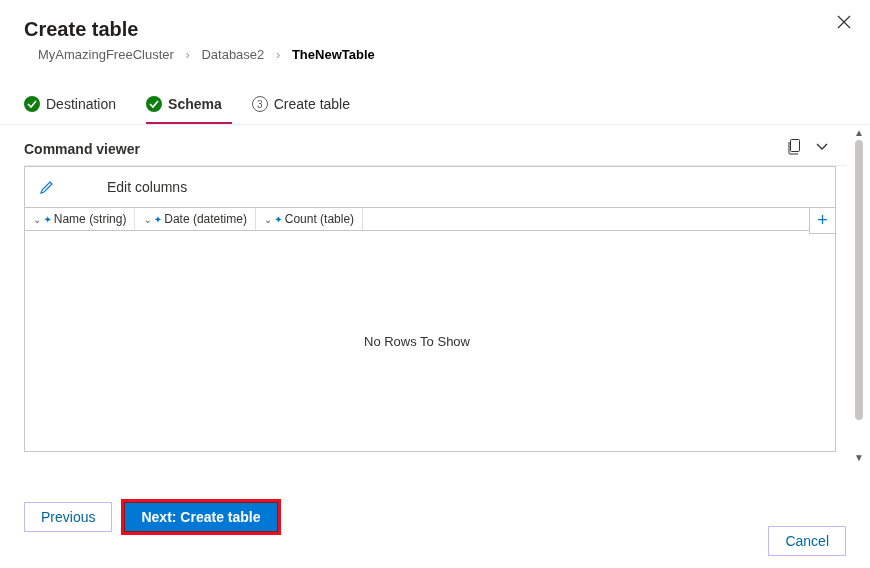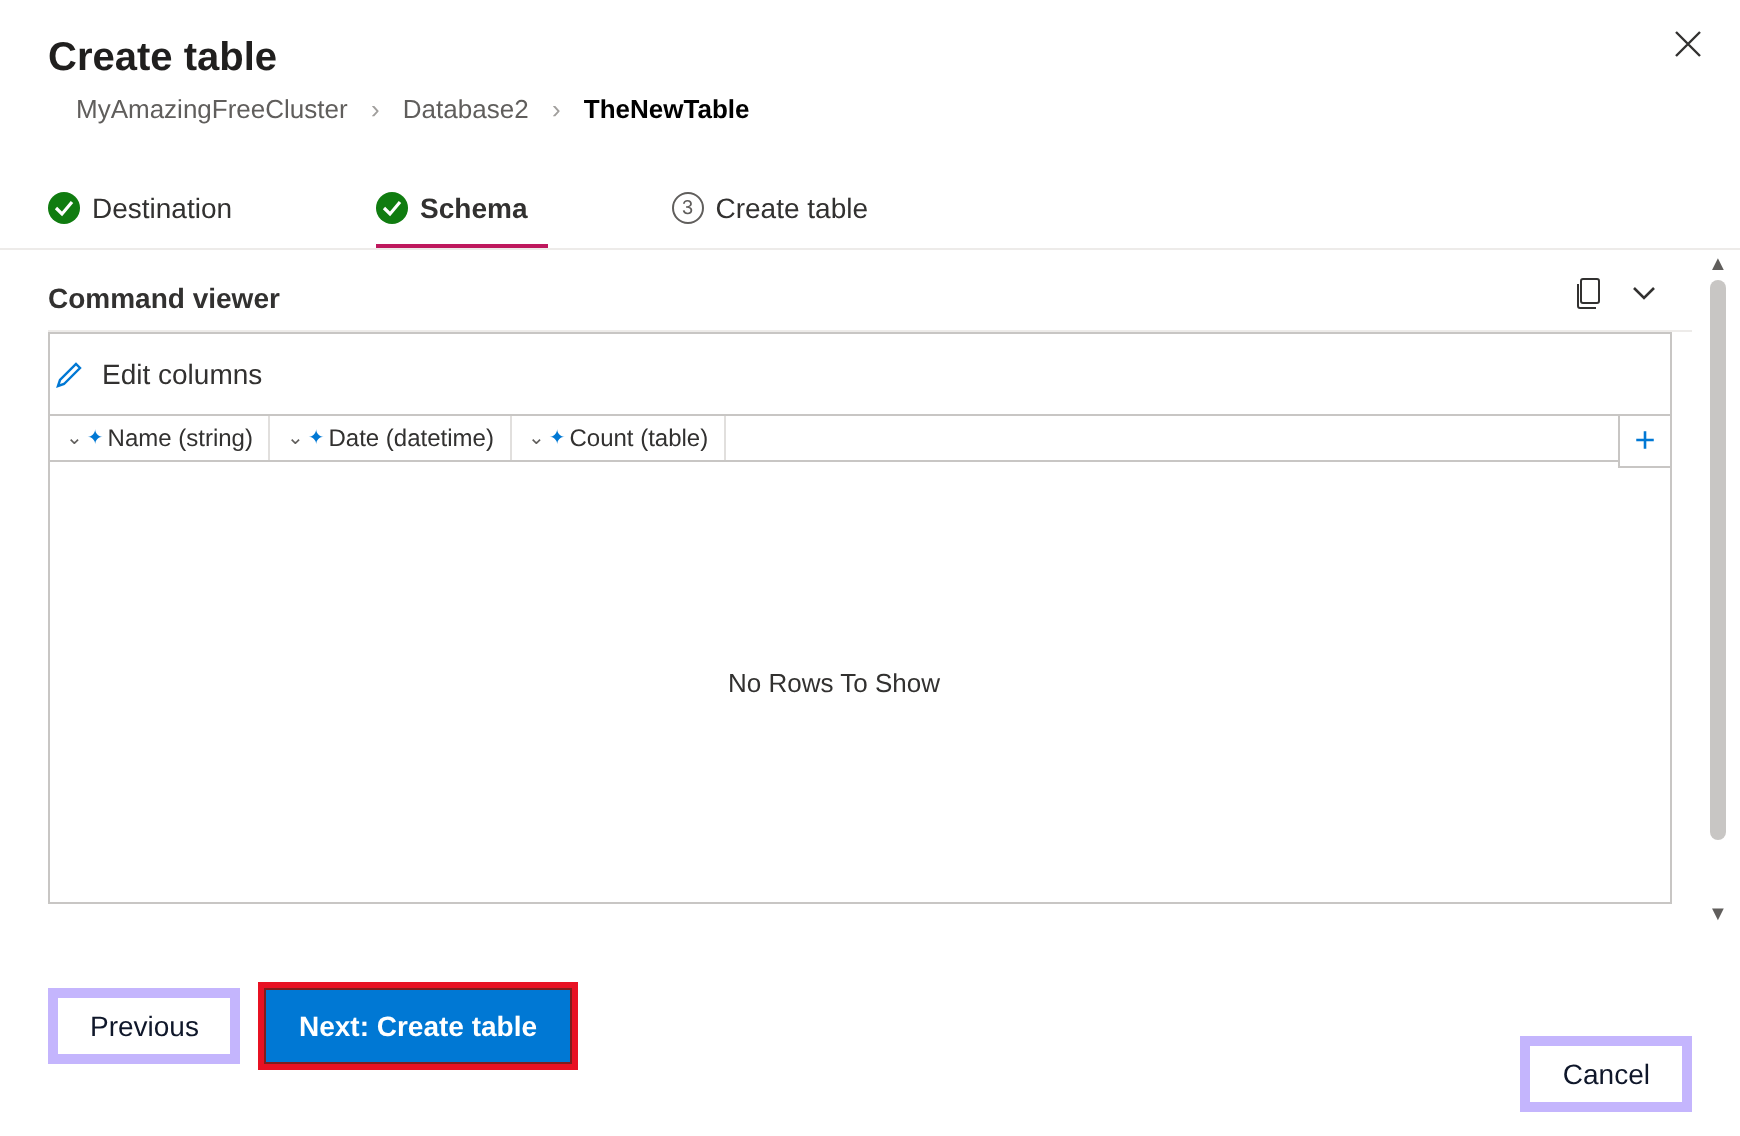--- a/index.html
+++ b/index.html
@@ -50,21 +50,20 @@
     }
     .breadcrumb .current {
       font-weight: 600;
       color: #000000;
     }
     .steps {
       display: flex;
       align-items: center;
       padding: 8px 0 0 24px;
       border-bottom: 1px solid #edebe9;
-      gap: 42px;
     }
     .step {
       display: flex;
       align-items: center;
       padding: 6px 10px 10px 0;
       margin-right: 20px;
       cursor: pointer;
       border-bottom: 2px solid transparent;
       position: relative;
     }
@@ -133,24 +132,25 @@
       cursor: pointer;
       color: #323130;
     }
     .preview-title {
       font-weight: 600;
       font-size: 14px;
       padding: 14px 0 12px 0;
     }
     .edit-columns {
       border: 1px solid #c8c6c4;
-      padding: 12px 2px;
+      padding: 12px 14px;
       display: flex;
       align-items: flex-end;
       margin-right: 10px;
+      gap: 44px;
     }
     .pencil-icon {
       color: #0078d4;
       margin-right: 8px;
       display: flex;
       align-items: center;
     }
     .table-area {
       border: 1px solid #c8c6c4;
       border-top: none;
@@ -239,24 +239,24 @@
       bottom: 12px;
       left: 0;
       right: 0;
       display: flex;
       align-items: center;
       padding: 0 24px;
     }
     .btn {
       padding: 6px 16px;
       font-size: 14px;
-      border: 5px solid #c4b5fd;
+      border: 1px solid #c4b5fd;
       background: #ffffff;
       cursor: pointer;
-      color: #0f172a;
+      color: #0369a1;
       font-family: inherit;
     }
     .btn-primary {
       background: #0078d4;
       color: #ffffff;
       border: 1px solid #7f1d1d;
       font-weight: 600;
     }
     .btn-highlight {
       outline: 3px solid #e81123;

